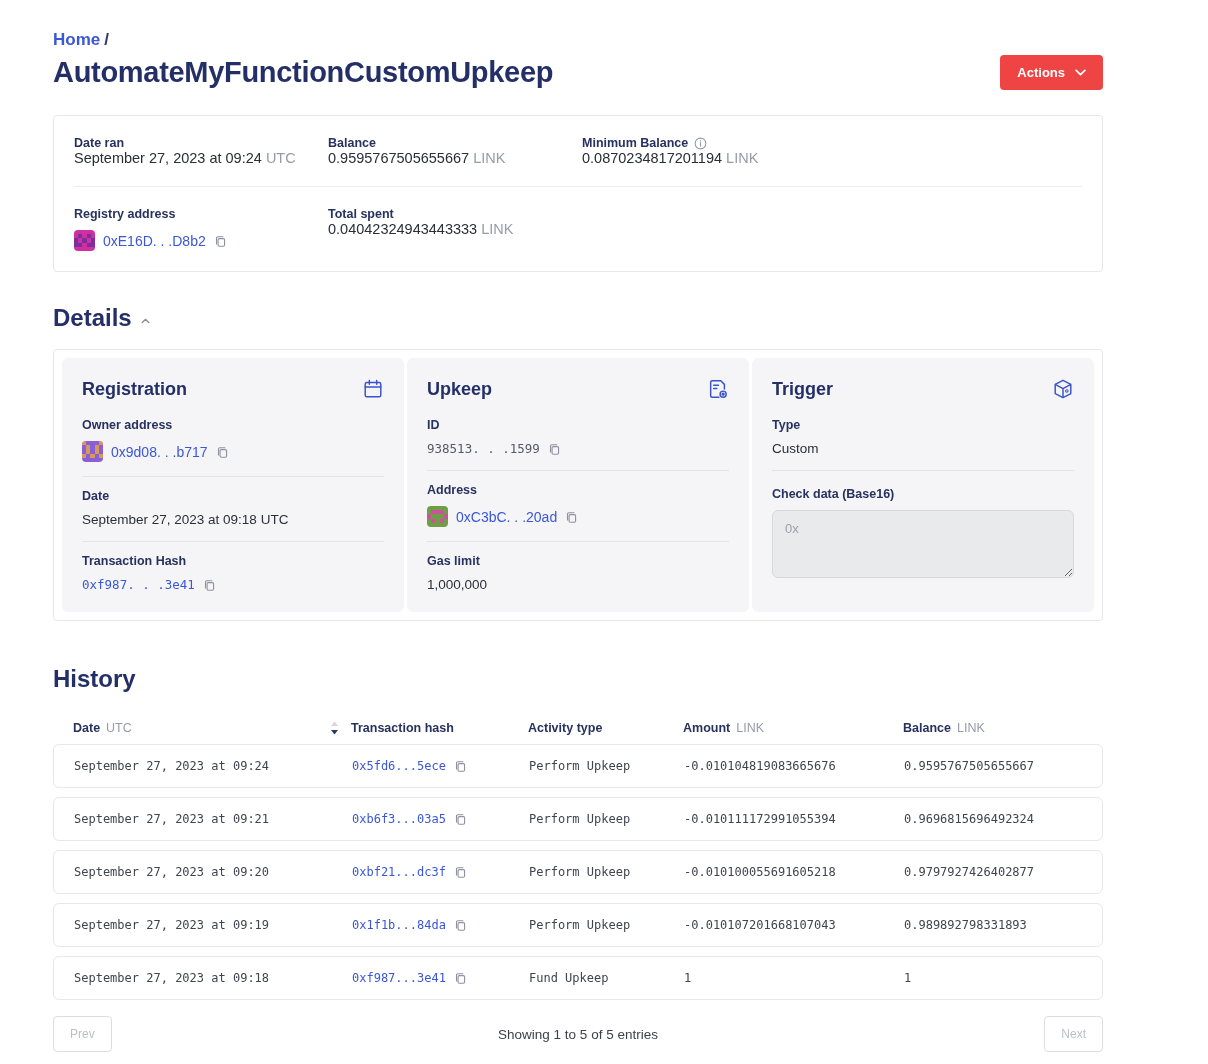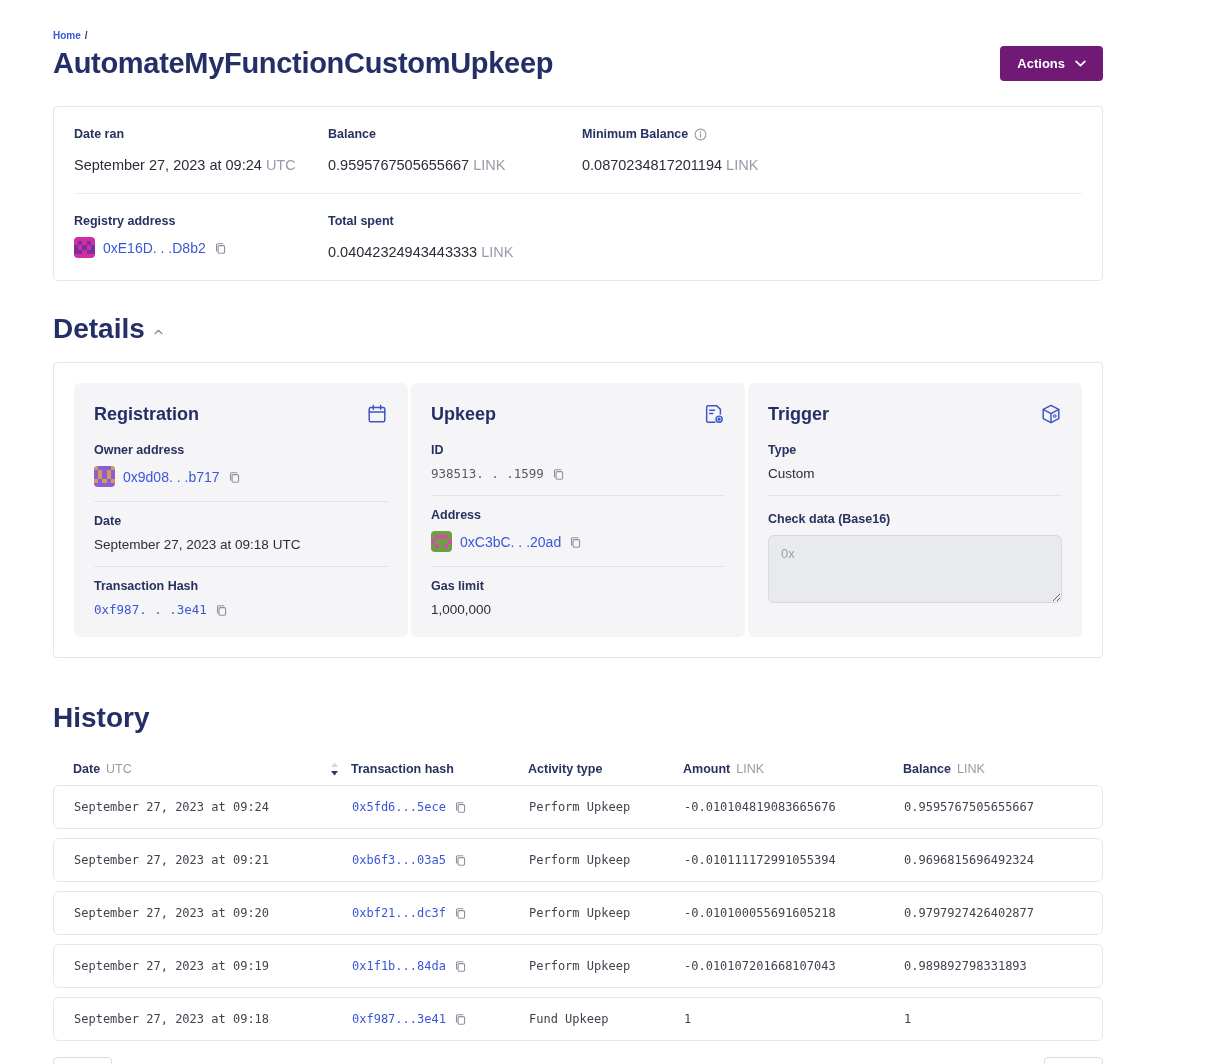--- a/index.html
+++ b/index.html
@@ -1,47 +1,47 @@
 <!DOCTYPE html>
 <html><head>
 <meta charset="utf-8">
 <style>
   * { box-sizing: border-box; }
   body { font-family: "Liberation Sans", sans-serif; margin: 0; background: #fff; color: #23252d; }
   .page { width: 1050px; margin-left: 53px; padding-top: 30px; }
 
   
-  .breadcrumb { font-size: 10px; font-weight: 700; }
+  .breadcrumb { font-size: 17px; font-weight: 700; }
   .breadcrumb a { color: #3a57d7; text-decoration: none; cursor: pointer; }
   .breadcrumb .sep { color: #2b3a67; margin-left: 4px; }
   .title-row { display: flex; justify-content: space-between; align-items: center; margin-top: 5px; }
   h1 { font-size: 29px; margin: 0; color: #232f66; letter-spacing: -0.3px; font-weight: 700; }
-  .actions-btn { display: inline-flex; align-items: center; gap: 10px; background: #701a75; color: #fff;
+  .actions-btn { display: inline-flex; align-items: center; gap: 10px; background: #ef4444; color: #fff;
     border: none; border-radius: 4px; padding: 10px 17px; font-size: 13px; font-weight: 700;
     cursor: pointer; font-family: inherit; }
 
   
   .summary-card { border: 1px solid #e6e7ea; border-radius: 4px; margin-top: 25px; padding: 20px; }
   .summary-grid { display: grid; grid-template-columns: 254px 254px 254px 1fr; }
   .cell-label { font-size: 12.5px; font-weight: 700; color: #27325f; display: flex; align-items: center; gap: 6px; }
-  .cell-value { margin-top: 16px; font-size: 14.5px; color: #2b2e38; }
+  .cell-value { margin-top: 0; font-size: 14.5px; color: #2b2e38; }
   .suffix { color: #989ba8; }
   .summary-divider { border: none; border-top: 1px solid #ededf0; margin: 20px 0; }
   .status-badge { display: inline-flex; align-items: center; gap: 7px; background: #f1f8f1; color: #2a7140;
     border-radius: 4px; padding: 6px 10px; font-size: 13px; margin-top: 7px; }
   .addr-row { display: flex; align-items: center; gap: 8px; margin-top: 9px; }
   .addr-link { color: #3a57d7; font-size: 14px; cursor: pointer; }
   .copy-btn { cursor: pointer; display: inline-flex; align-items: center; }
   .blockie { border-radius: 4px; display: block; }
 
   
   .section-head { display: flex; align-items: center; gap: 9px; margin-top: 32px; }
-  h2 { font-size: 28px; color: #232f66; margin: 0; font-weight: 700; }
+  h2 { font-size: 24px; color: #232f66; margin: 0; font-weight: 700; }
   .caret-btn { cursor: pointer; display: inline-flex; margin-top: 6px; }
-  .details-wrap { border: 1px solid #e6e7ea; border-radius: 4px; margin-top: 17px; padding: 20px; display: flex; gap: 3px; }
+  .details-wrap { border: 1px solid #e6e7ea; border-radius: 4px; margin-top: 17px; padding: 8px; display: flex; gap: 3px; }
   .d-card { flex: 1; background: #f5f5f7; border-radius: 6px; padding: 16px 20px 16px; }
   .d-head { display: flex; justify-content: space-between; align-items: center; padding: 4px 0 6px; }
   .d-title { font-size: 18px; font-weight: 700; color: #232f66; }
   .d-section { padding: 12px 0 14px; border-bottom: 1px solid #e3e4e8; }
   .d-card .d-section:last-child { border-bottom: none; padding-bottom: 4px; }
   .d-label { font-size: 12.5px; font-weight: 700; color: #27325f; margin-bottom: 9px; }
   .d-value { font-size: 13.5px; color: #2b2e38; }
   .mono { font-family: "DejaVu Sans Mono", monospace; font-size: 12.5px; }
   .id-value { color: #565a66; display: flex; align-items: center; gap: 8px; text-align: right; }
   .check-textarea { width: 100%; height: 68px; background: #e9eaec; border: 1px solid #d8d9dd; border-radius: 6px;

